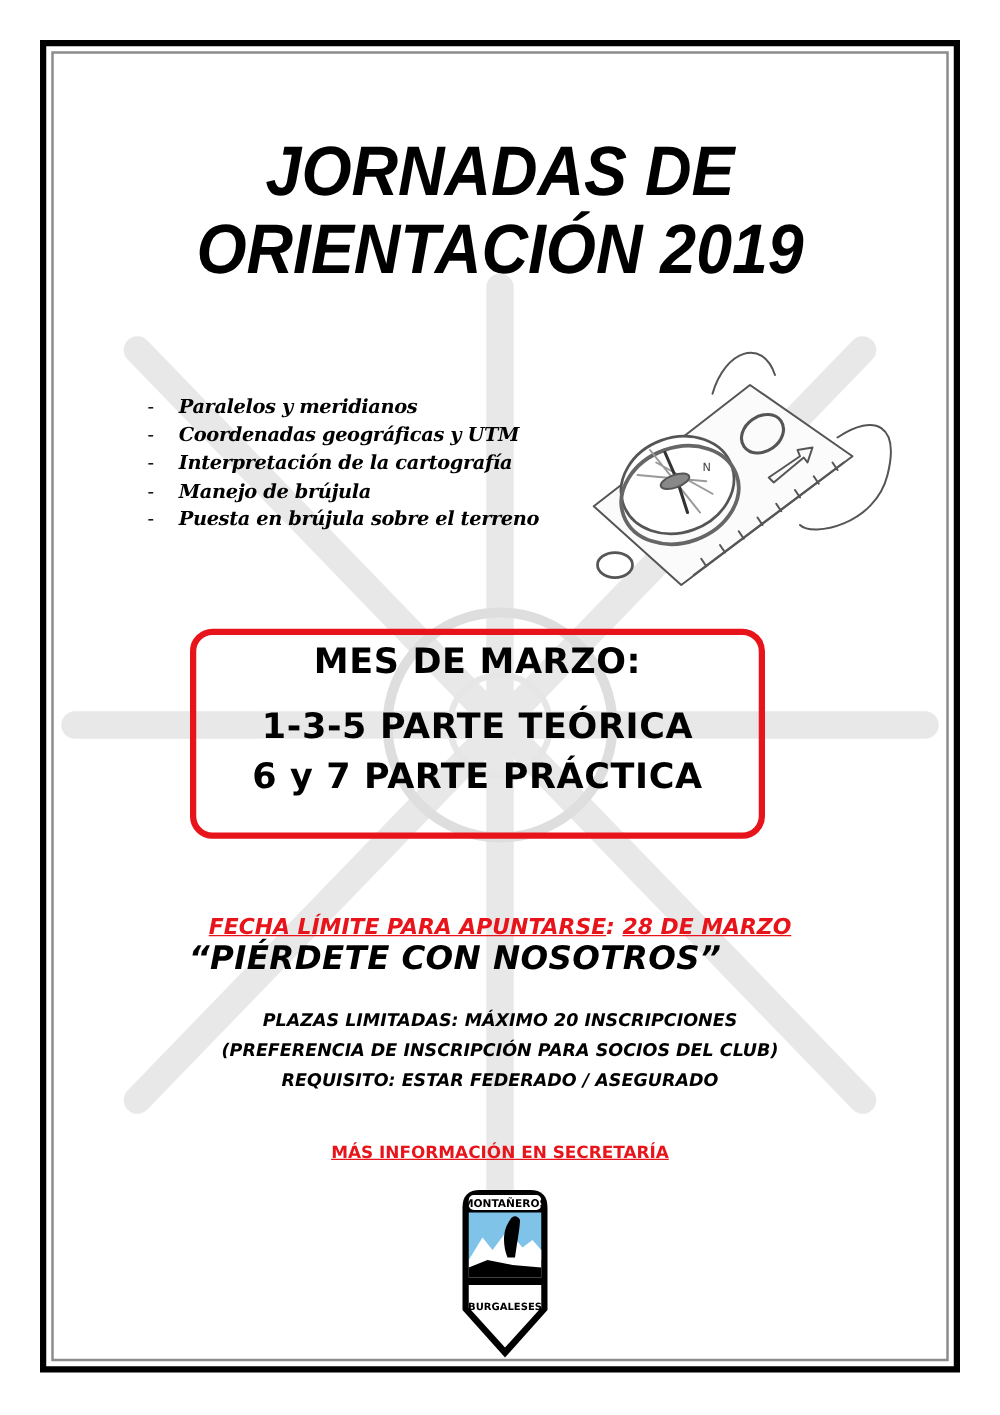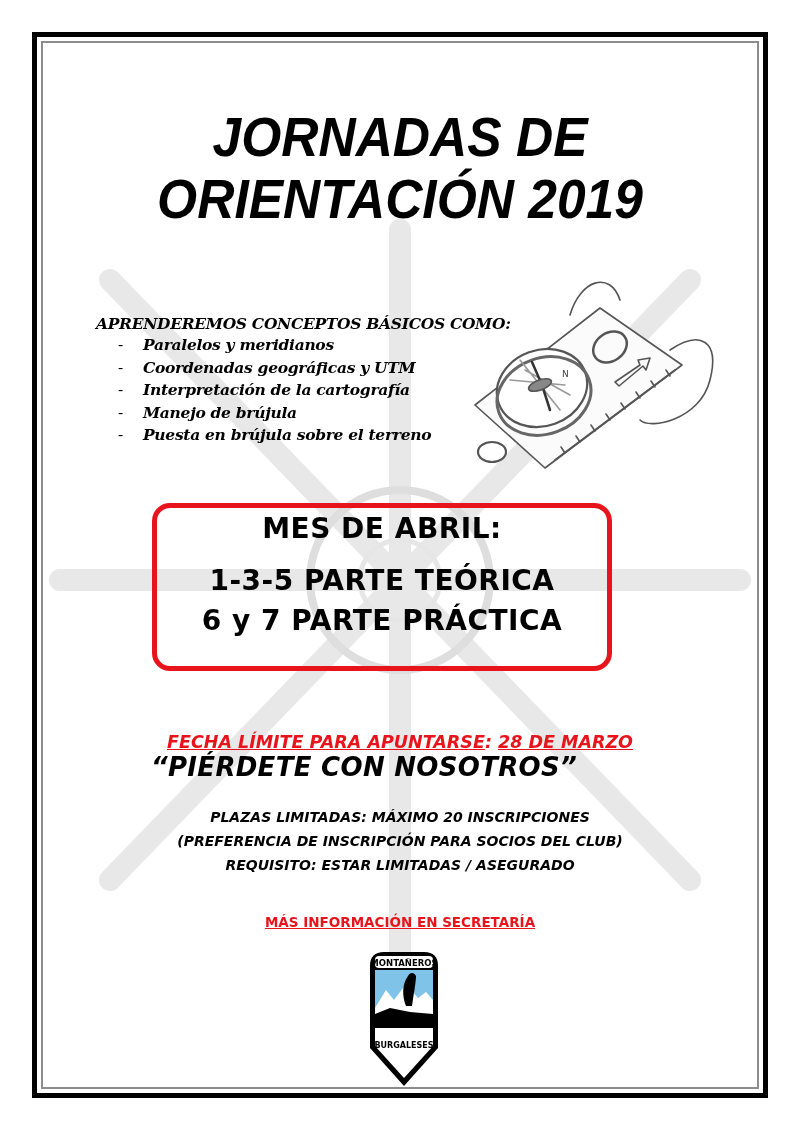--- a/index.html
+++ b/index.html
@@ -83,21 +83,20 @@
 </svg>
 
 <div class="frame-outer">
   <div class="frame-inner"></div>
 </div>
 
 <div class="title l1">JORNADAS DE</div>
 <div class="title l2">ORIENTACIÓN 2019</div>
 
 <div class="concepts">
-  <div class="heading">APRENDEREMOS CONCEPTOS BÁSICOS COMO:</div>
   <ul>
     <li><span class="dash">-</span><span>Paralelos y meridianos</span></li>
     <li><span class="dash">-</span><span>Coordenadas geográficas y UTM</span></li>
     <li><span class="dash">-</span><span>Interpretación de la cartografía</span></li>
     <li><span class="dash">-</span><span>Manejo de brújula</span></li>
     <li><span class="dash">-</span><span>Puesta en brújula sobre el terreno</span></li>
   </ul>
 </div>
 
 <svg class="compass" viewBox="0 0 260 200">
@@ -120,35 +119,35 @@
 
     <path d="M62 92 L 72 115 L 80 140" stroke="#333" stroke-width="2.5"></path>
     <ellipse cx="70" cy="115" rx="12" ry="5" transform="rotate(-20 70 115)" fill="#888"></ellipse>
     <text x="92" y="107" font-size="9" fill="#444" stroke="none" font-family="DejaVu Sans, sans-serif">N</text>
 
     <ellipse cx="22" cy="182" rx="14" ry="10" stroke-width="2.2"></ellipse>
   </g>
 </svg>
 
 <div class="date-box">
-  <div class="date-line d1">MES DE ABRIL:</div>
+  <div class="date-line d1">MES DE MARZO:</div>
   <div class="date-line d2">1-3-5 PARTE TEÓRICA</div>
   <div class="date-line d3">6 y 7 PARTE PRÁCTICA</div>
 </div>
 
 <div class="deadline">
   <span class="u">FECHA LÍMITE PARA APUNTARSE</span><span>: </span><span class="u">28 DE MARZO</span>
 </div>
 
 <div class="slogan">“PIÉRDETE CON NOSOTROS”</div>
 
 <div class="info">
   <div>PLAZAS LIMITADAS: MÁXIMO 20 INSCRIPCIONES</div>
   <div>(PREFERENCIA DE INSCRIPCIÓN PARA SOCIOS DEL CLUB)</div>
-  <div>REQUISITO: ESTAR LIMITADAS / ASEGURADO</div>
+  <div>REQUISITO: ESTAR FEDERADO / ASEGURADO</div>
 </div>
 
 <div class="more-info">MÁS INFORMACIÓN EN SECRETARÍA</div>
 
 <svg class="logo" viewBox="0 0 76 140">
   <path d="M4 18 Q 4 4 18 4 L 58 4 Q 72 4 72 18 L 72 100 L 38 138 L 4 100 Z" fill="#000"></path>
   <path d="M9 22 L 67 22 L 67 60 L 9 60 Z" fill="#7fc4e8"></path>
   <path d="M9 60 L 20 42 L 28 52 L 40 36 L 52 50 L 60 44 L 67 52 L 67 74 L 9 74 Z" fill="#ffffff"></path>
   <path d="M9 74 L 9 66 L 24 60 L 44 64 L 67 66 L 67 74 Z" fill="#000"></path>
   <path d="M40 58 C 36 48, 36 36, 42 28 C 44 24, 48 24, 50 28 C 50 34, 48 44, 46 58 Z" fill="#000"></path>

